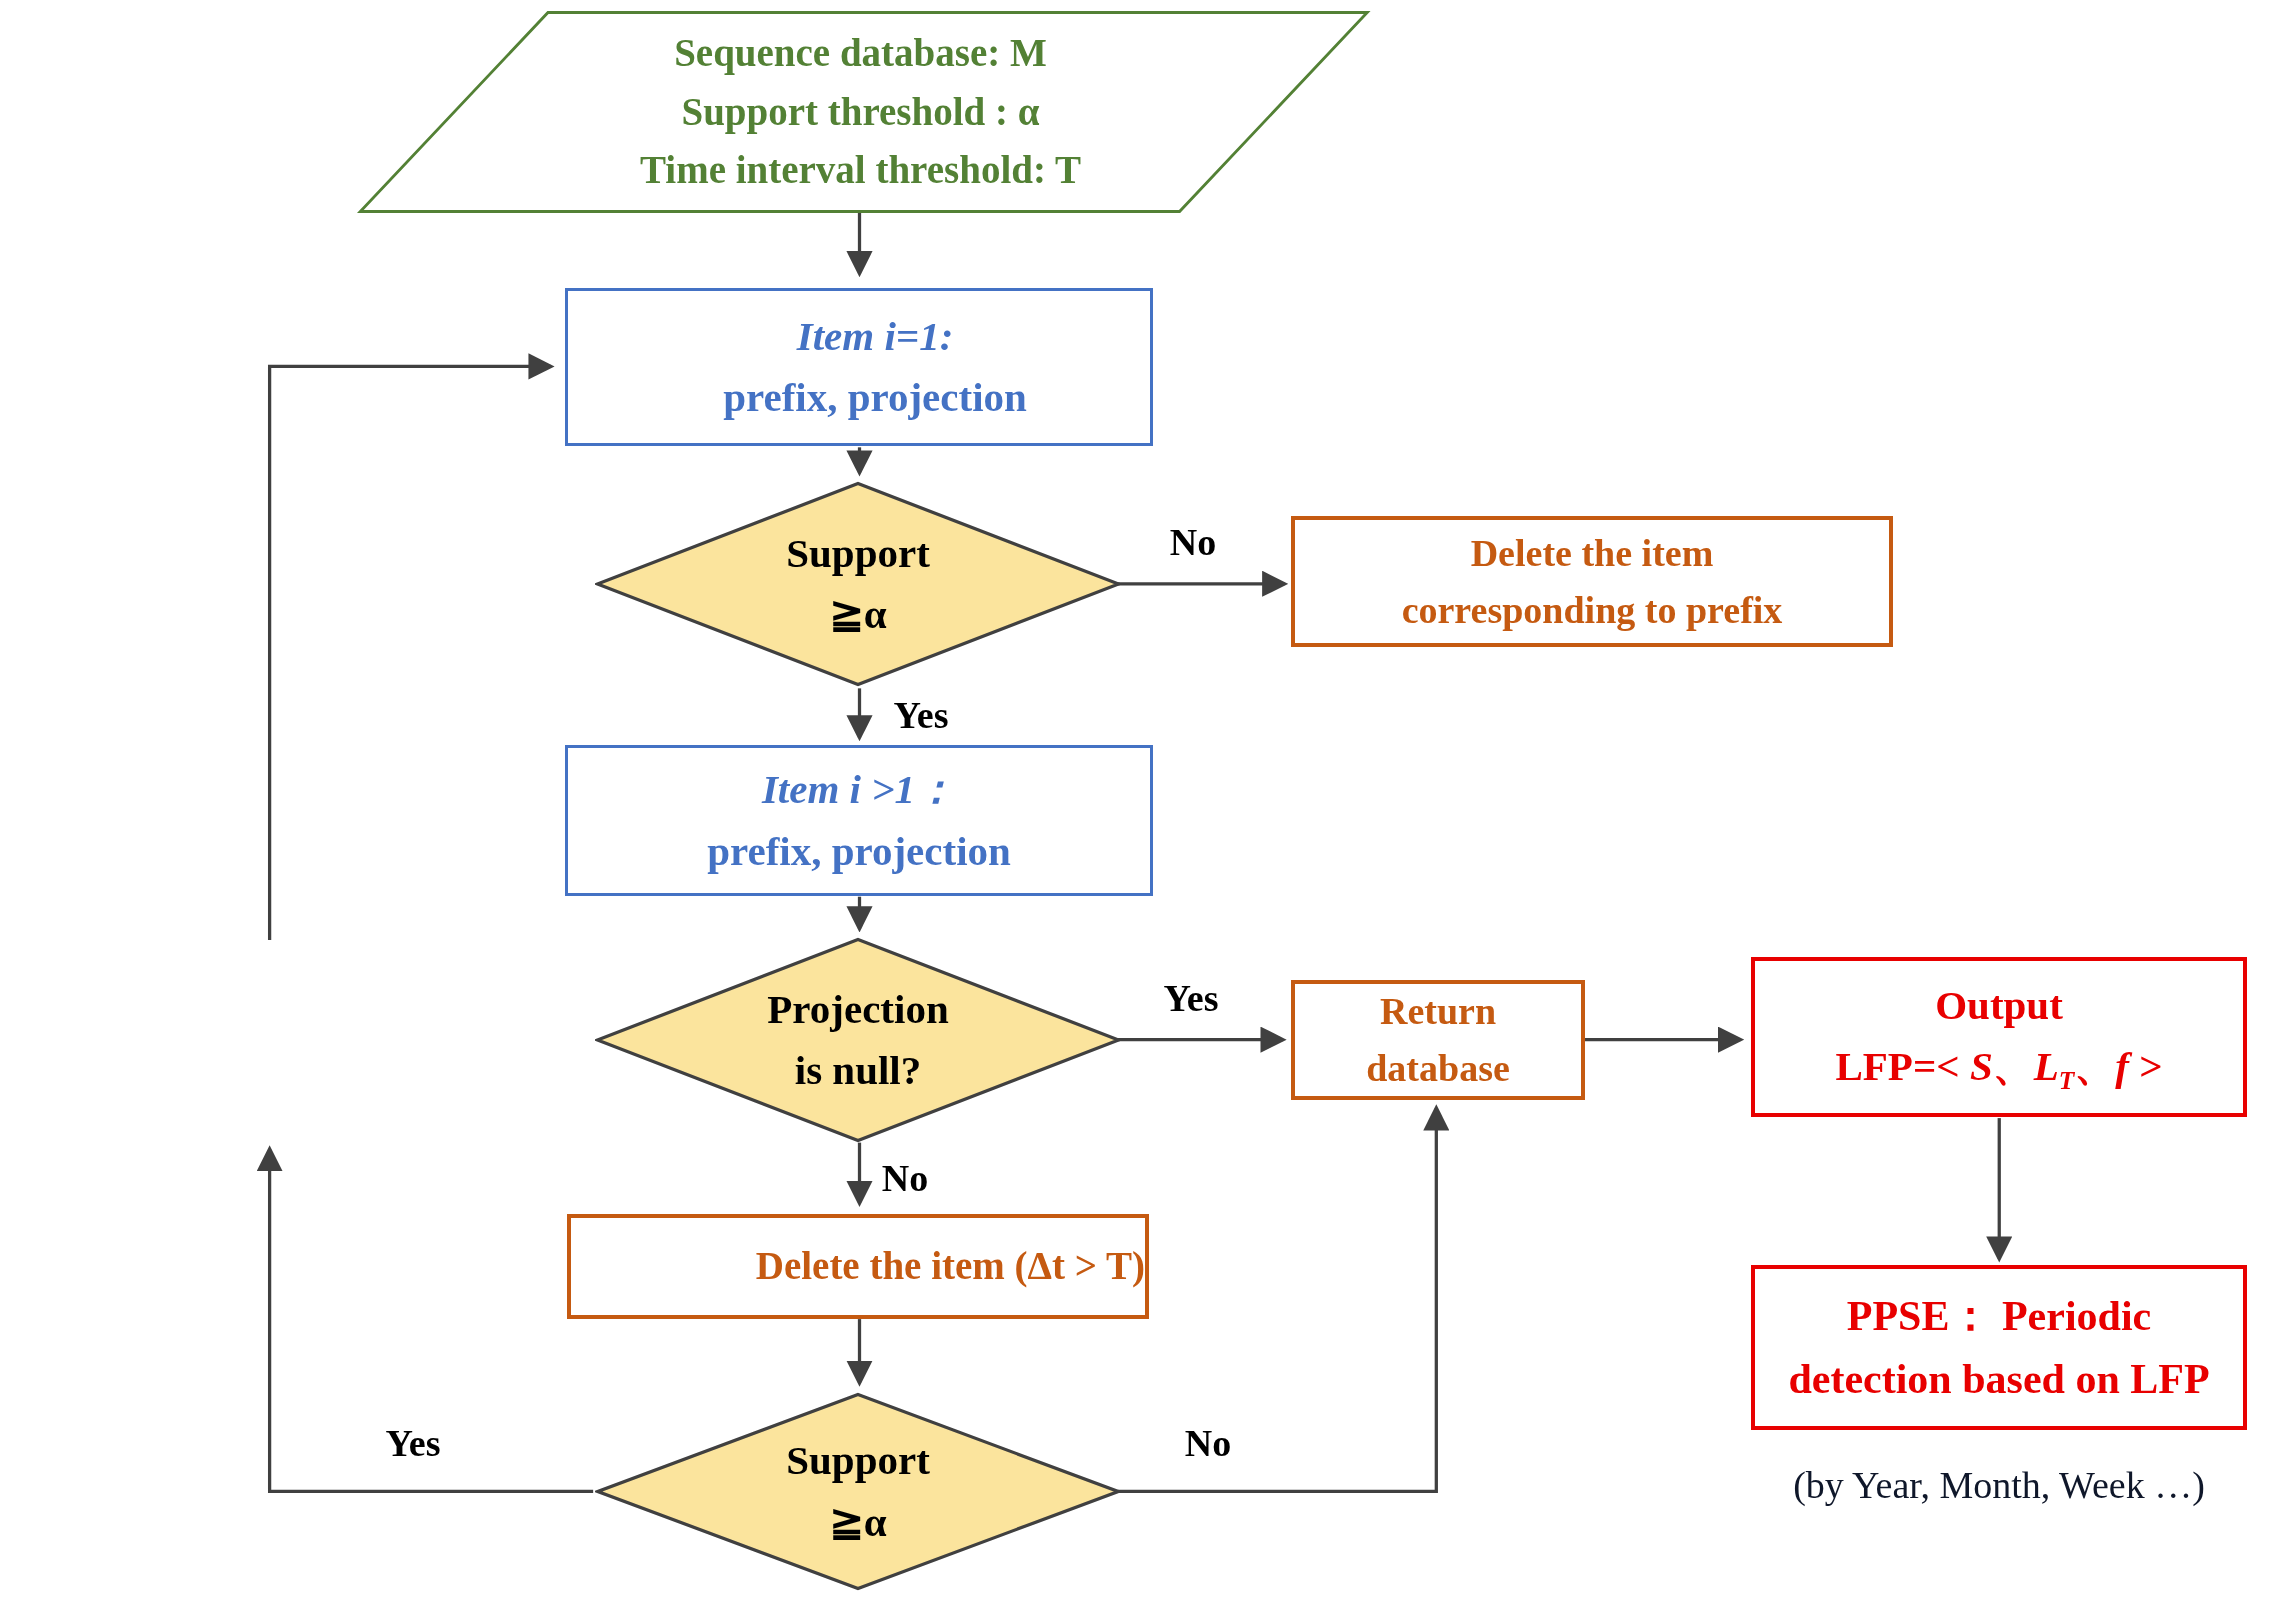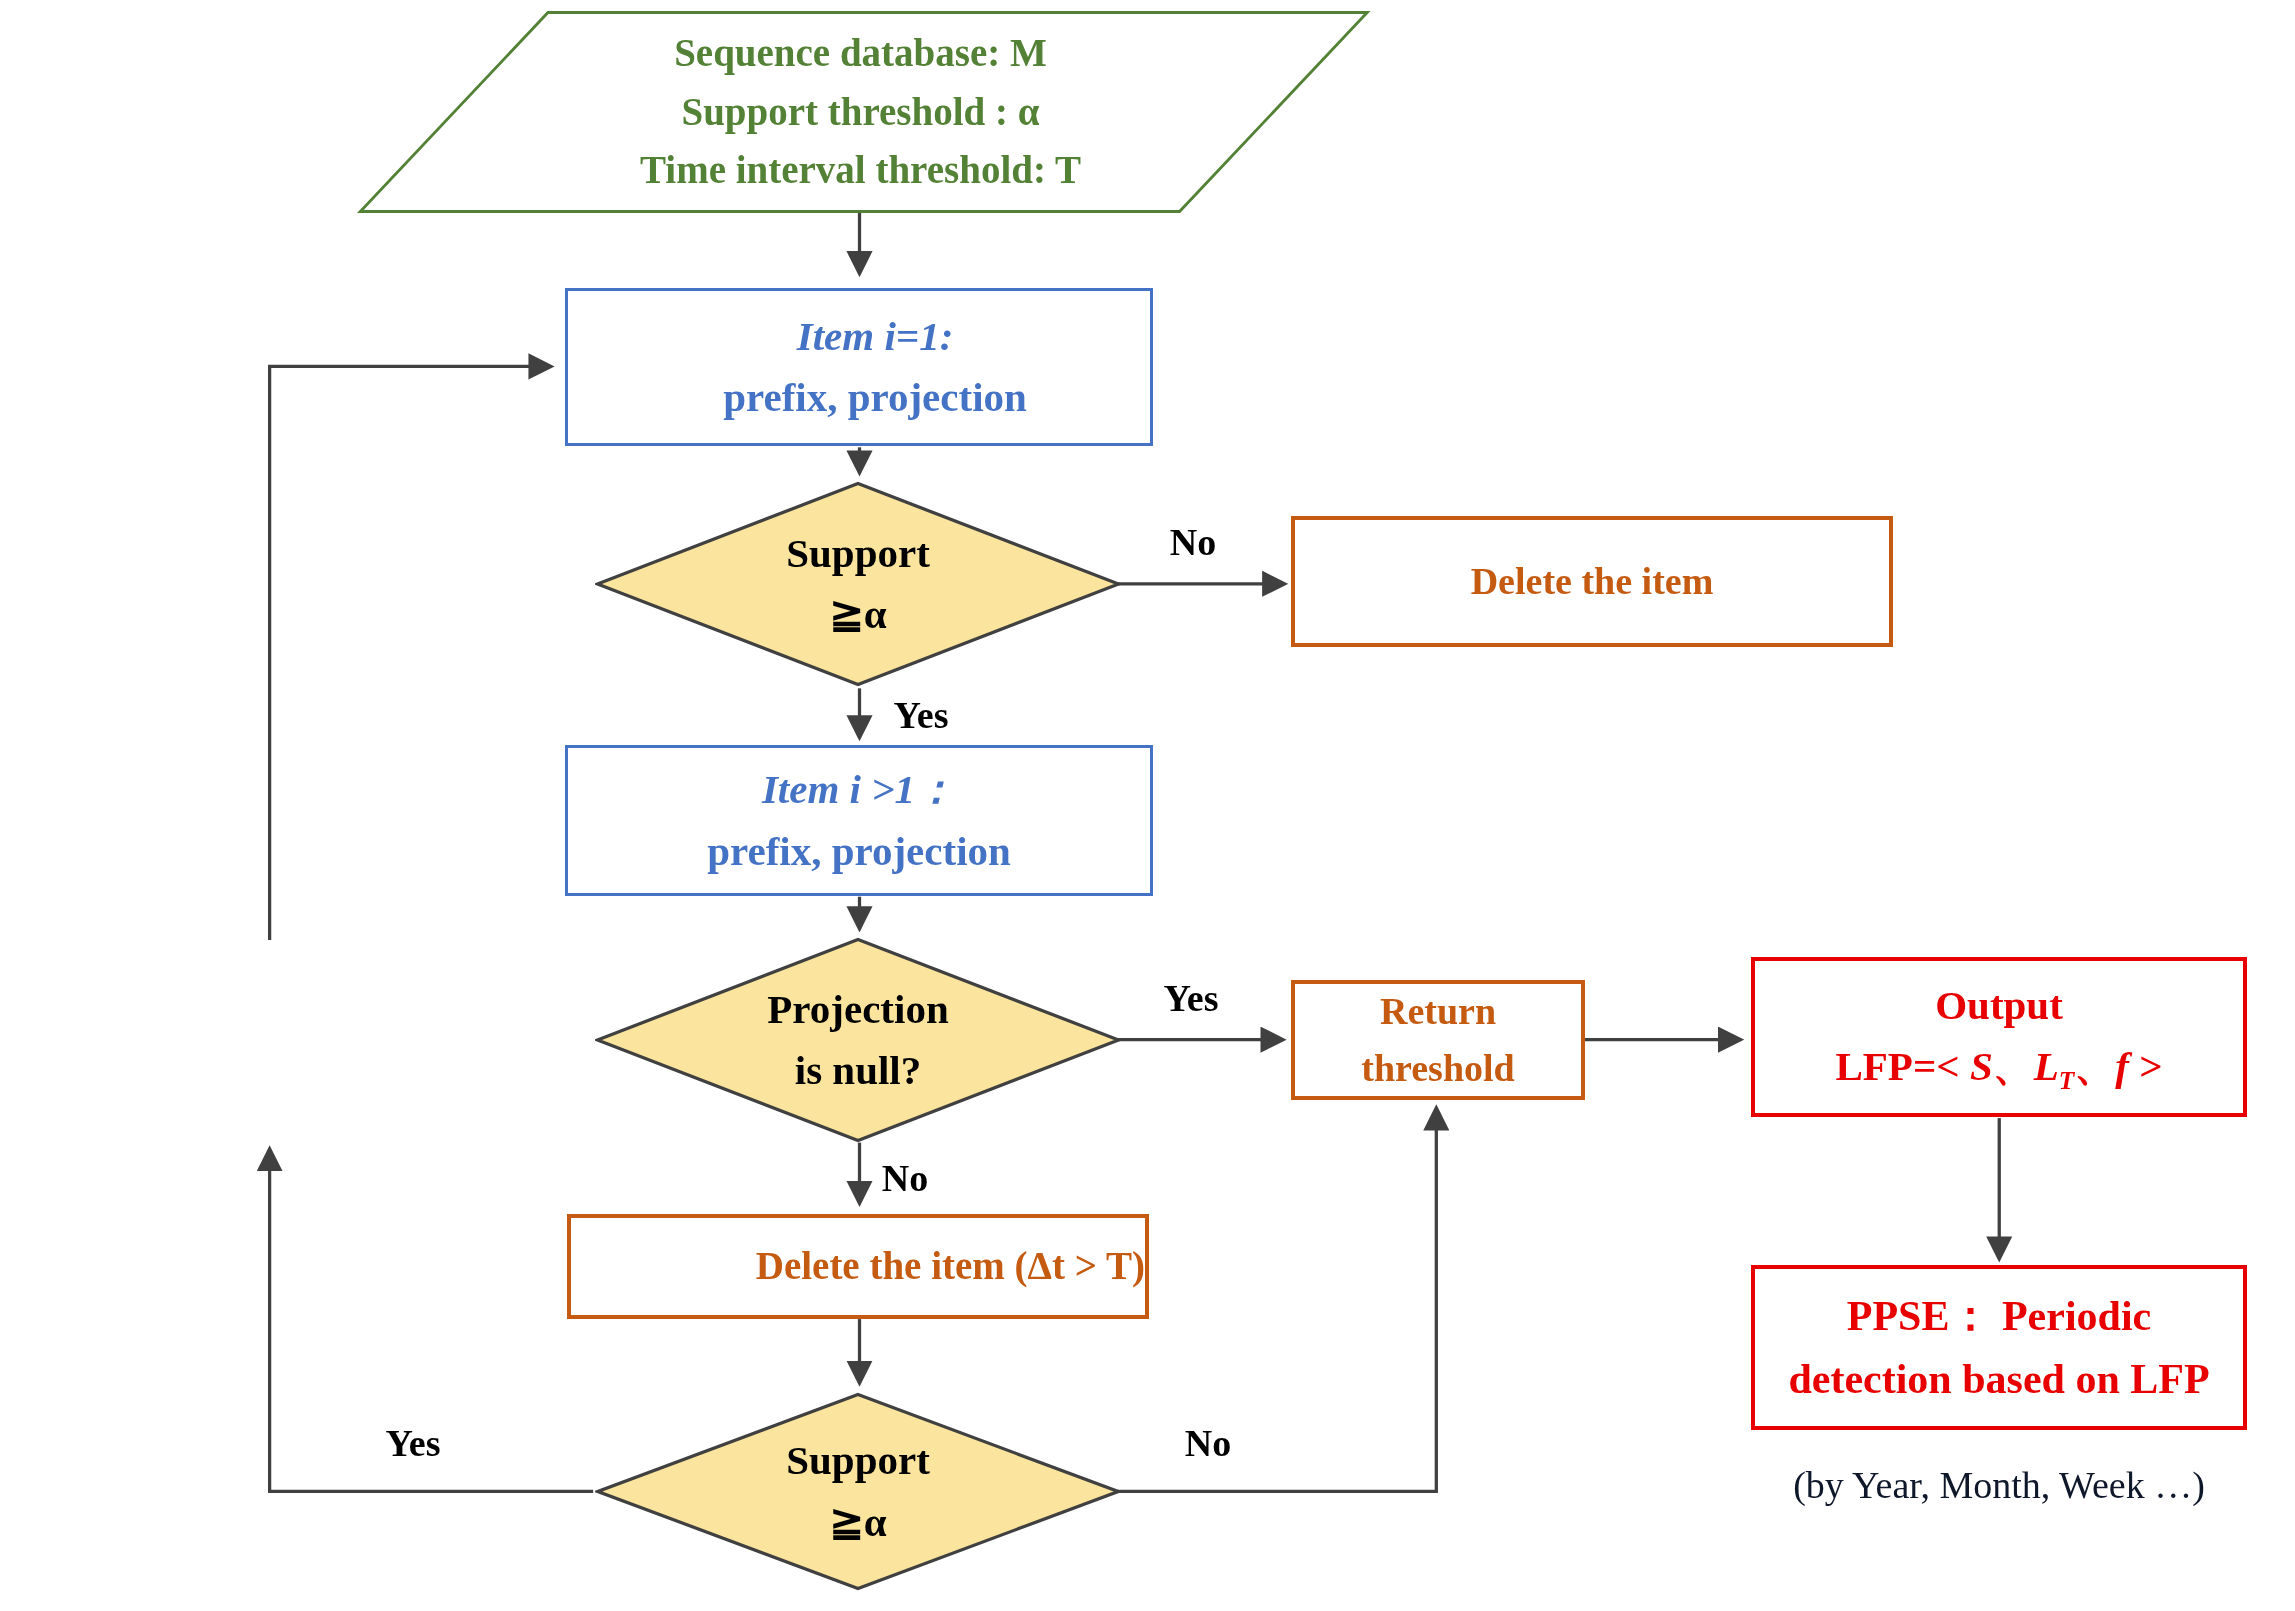--- a/index.html
+++ b/index.html
@@ -80,40 +80,41 @@
       <polygon points="322,3 641,126 322,249 3,126" fill="#FBE49D" stroke="#404040" stroke-width="4"></polygon>
     </svg>
     <div class="shape-text diamond-text">
       <div class="line">Support</div>
       <div class="line">≧α</div>
     </div>
   </div>
 
   <div class="abs rect-node orange-node" style="left:1291px;top:516px;width:602px;height:131px;">
     <div class="line">Delete the item</div>
+    <div class="line">corresponding to prefix</div>
   </div>
 
   <div class="abs rect-node blue-node" style="left:565px;top:745px;width:588px;height:151px;">
     <div class="line it">Item i &gt;1：</div>
     <div class="line">prefix, projection</div>
   </div>
 
   <div class="abs" style="left:595px;top:937px;width:526px;height:206px;">
     <svg width="526" height="206" viewBox="0 0 644 252">
       <polygon points="322,3 641,126 322,249 3,126" fill="#FBE49D" stroke="#404040" stroke-width="4"></polygon>
     </svg>
     <div class="shape-text diamond-text">
       <div class="line">Projection</div>
       <div class="line">is null?</div>
     </div>
   </div>
 
   <div class="abs rect-node orange-node" style="left:1291px;top:980px;width:294px;height:120px;">
     <div class="line">Return</div>
-    <div class="line">threshold</div>
+    <div class="line">database</div>
   </div>
 
   <div class="abs rect-node red-node" style="left:1751px;top:957px;width:496px;height:160px;">
     <div class="line">Output</div>
     <div class="line">
       <span>LFP=&lt; </span><span class="it">S</span><span>、</span><span class="it">L</span><sub class="lfp-sub it">T</sub><span>、</span><span class="it">f</span><span> &gt;</span>
     </div>
   </div>
 
   <div class="abs rect-node orange-node" style="left:567px;top:1214px;width:582px;height:105px;font-size:39px;align-items:flex-end;">

